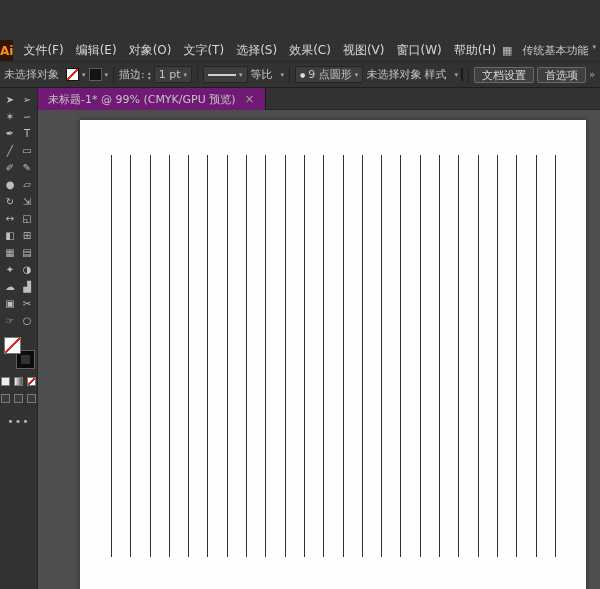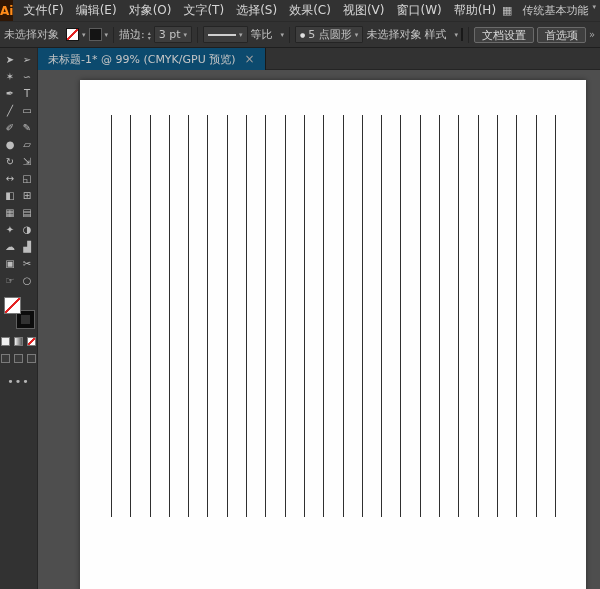--- a/index.html
+++ b/index.html
@@ -1,20 +1,20 @@
 <!DOCTYPE html>
 <html><head>
 <meta charset="utf-8">
 <style>
   *{margin:0;padding:0;box-sizing:border-box;font-family:"DejaVu Sans","Liberation Sans",sans-serif;white-space:nowrap;}
   html,body{width:600px;height:589px;overflow:hidden;background:#323232;}
   .app{width:600px;height:589px;display:flex;flex-direction:column;color:#cfcfcf;}
 
   
-  .menu-bar{height:21px;background:#323232;display:flex;align-items:center;flex:0 0 auto;}
+  .menu-bar{height:21px;background:#323232;display:flex;align-items:center;flex:0 0 auto;margin-top:40px;}
   .logo{width:24px;height:21px;background:#2f1604;color:#ff8c1a;font-weight:bold;font-size:12px;
         display:flex;align-items:center;justify-content:center;margin-right:4px;}
   .menu-items{display:flex;height:21px;}
   .menu-item{padding:0 6px;line-height:21px;font-size:12px;color:#d6d6d6;}
   .menu-right{margin-left:auto;display:flex;align-items:center;gap:10px;padding-right:8px;font-size:11px;color:#c8c8c8;}
   .mb-icon{font-size:11px;color:#bdbdbd;}
   .workspace{display:inline-flex;gap:4px;}
   .chev{font-size:7px;color:#a8a8a8;}
 
   
@@ -47,21 +47,21 @@
   .mini{width:9px;height:9px;border:1px solid #7a7a7a;display:inline-block;}
   .color-button{background:#efefef;}
   .gradient-button{background:linear-gradient(90deg,#f2f2f2,#555);}
   .none-button{background-color:#fff;background-image:linear-gradient(135deg,transparent 40%,#e32424 40%,#e32424 60%,transparent 60%);}
   .draw-normal-button,.draw-behind-button,.draw-inside-button{background:#3a3a3a;}
   .tb-ellipsis{color:#b5b5b5;font-size:11px;margin-top:8px;letter-spacing:1px;}
 
   
   .doc-area{flex:1;display:flex;flex-direction:column;min-width:0;}
   .tab-bar{height:22px;background:#323232;display:flex;border-bottom:1px solid #242424;flex:0 0 auto;}
-  .tab{height:22px;display:flex;align-items:center;gap:9px;padding:0 10px;background:#0c4a6e;color:#c6c6c6;font-size:11px;border-right:1px solid #191919;}
+  .tab{height:22px;display:flex;align-items:center;gap:9px;padding:0 10px;background:#701a75;color:#c6c6c6;font-size:11px;border-right:1px solid #191919;}
   .tab-close{color:#9f9f9f;font-size:12px;line-height:1;}
   .canvas{flex:1;position:relative;background:#4e4e4e;overflow:hidden;}
   .artboard{position:absolute;left:42px;top:10px;right:14px;bottom:-6px;background:#fefefe;box-shadow:0 0 5px rgba(0,0,0,0.45);}
   .lines{position:absolute;left:31px;right:30px;top:35px;height:402px;display:flex;justify-content:space-between;}
   .vline{width:1px;height:100%;}
 </style>
 </head>
 <body>
 
 <div class="app">
@@ -95,36 +95,36 @@
     <span class="chev">▾</span>
     <span class="swatch stroke-black"></span>
     <span class="chev">▾</span>
     <span class="sep"></span>
     <span>描边:</span>
     <span class="spinner">
       <span>▴</span>
       <span>▾</span>
     </span>
     <span class="field">
-      <span>3 pt</span>
+      <span>1 pt</span>
       <span class="chev">▾</span>
     </span>
     <span class="sep"></span>
     <span class="field">
       <span class="profile-line"></span>
       <span class="chev">▾</span>
     </span>
     <span class="dd">
       <span>等比</span>
       <span class="chev">▾</span>
     </span>
     <span class="sep"></span>
     <span class="field">
       <span class="dot">●</span>
-      <span>5 点圆形</span>
+      <span>9 点圆形</span>
       <span class="chev">▾</span>
     </span>
     <span>未选择对象</span>
     <span class="dd">
       <span>样式</span>
       <span class="chev">▾</span>
     </span>
     <span class="style-swatch"></span>
     <span class="sep"></span>
     <button class="btn">文档设置</button>

